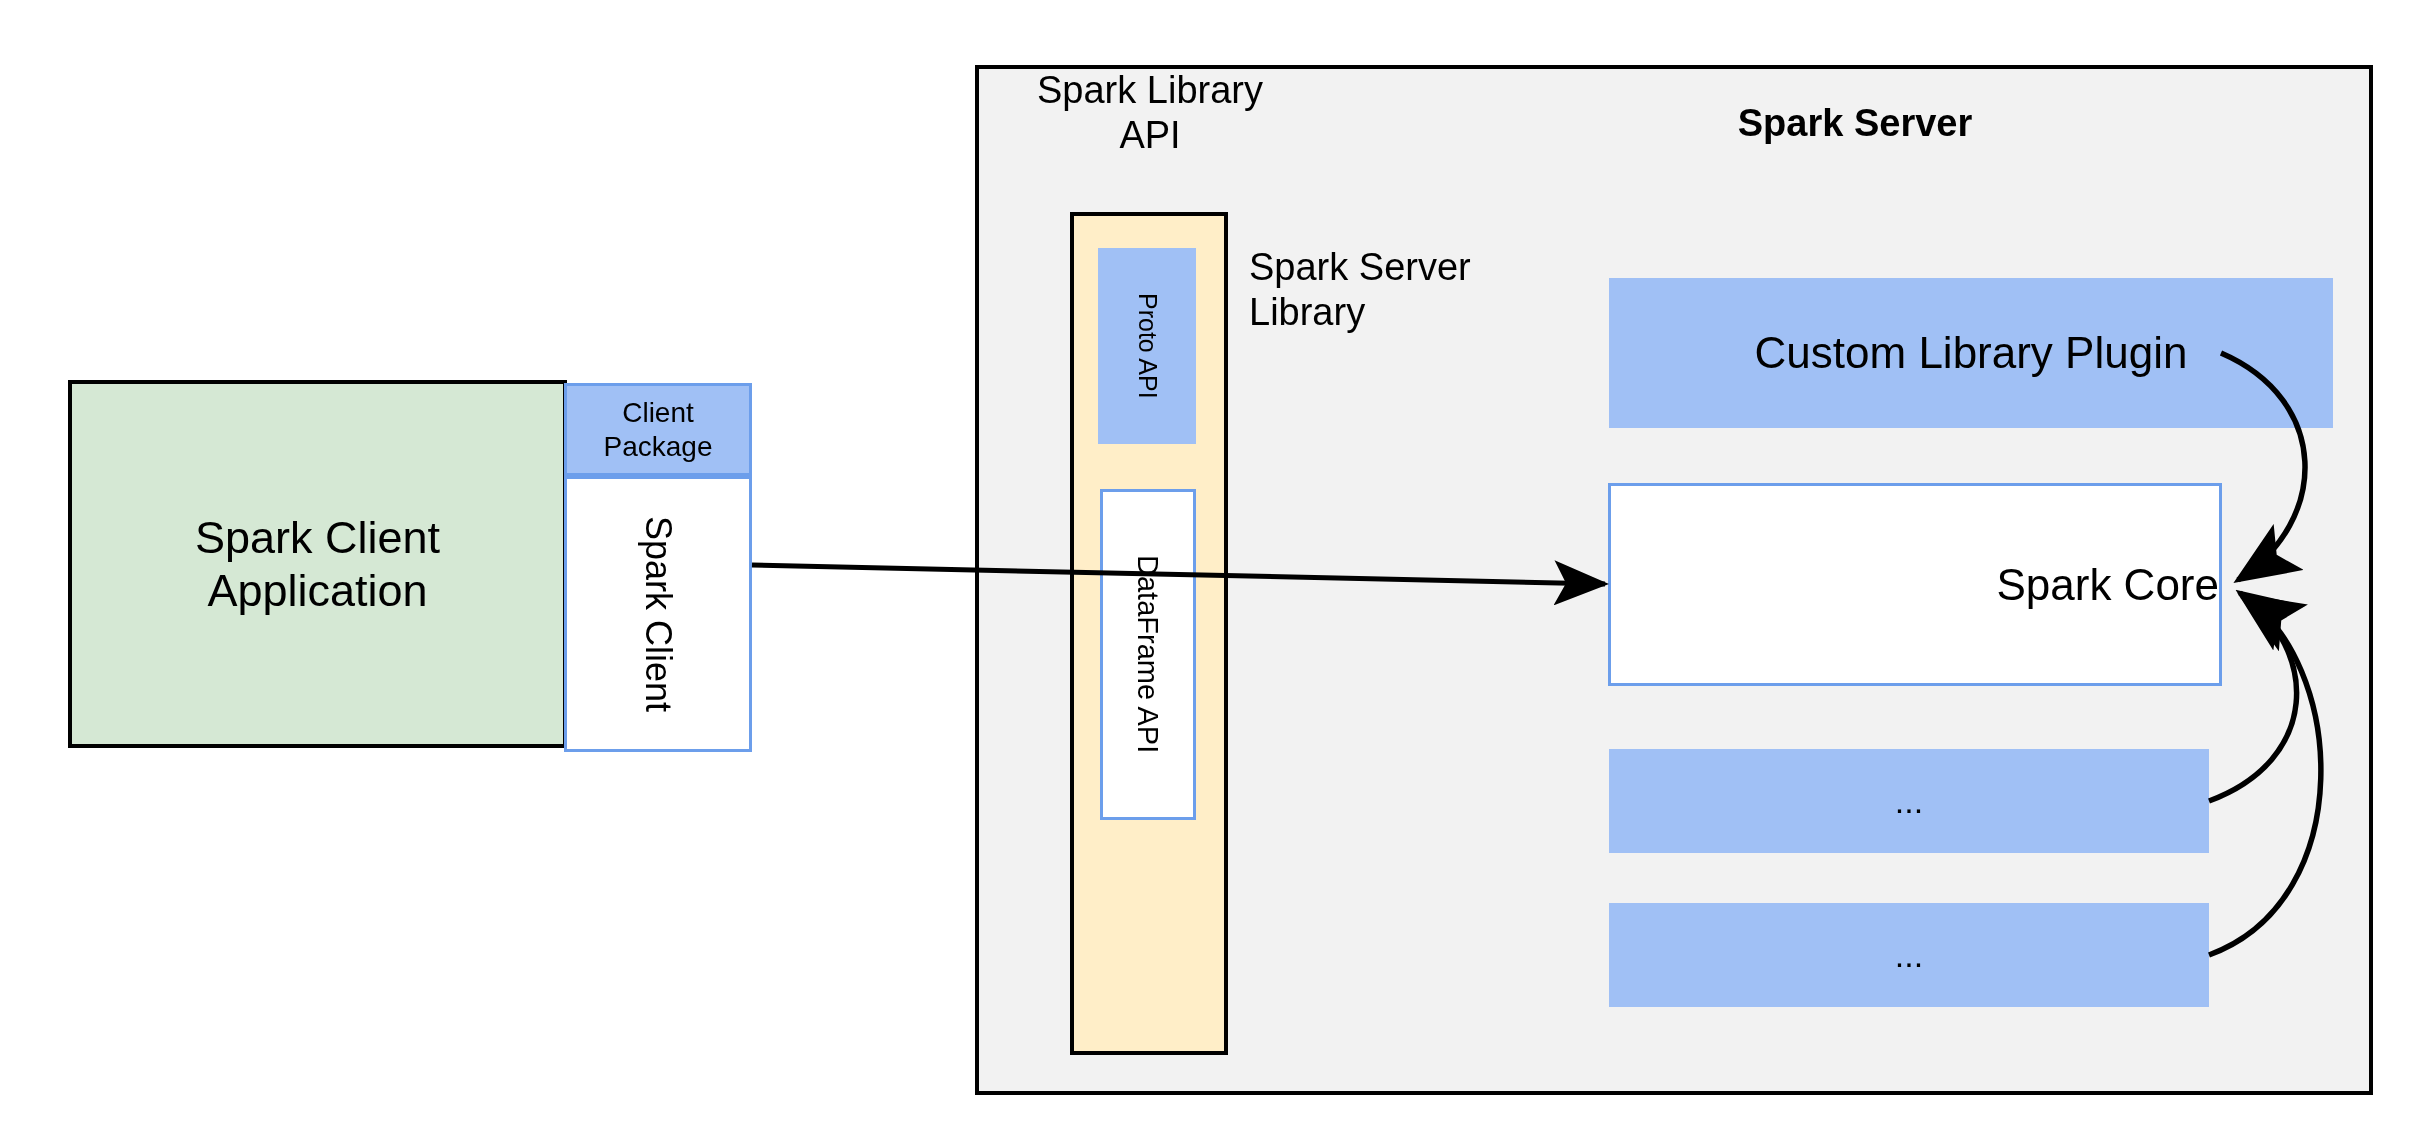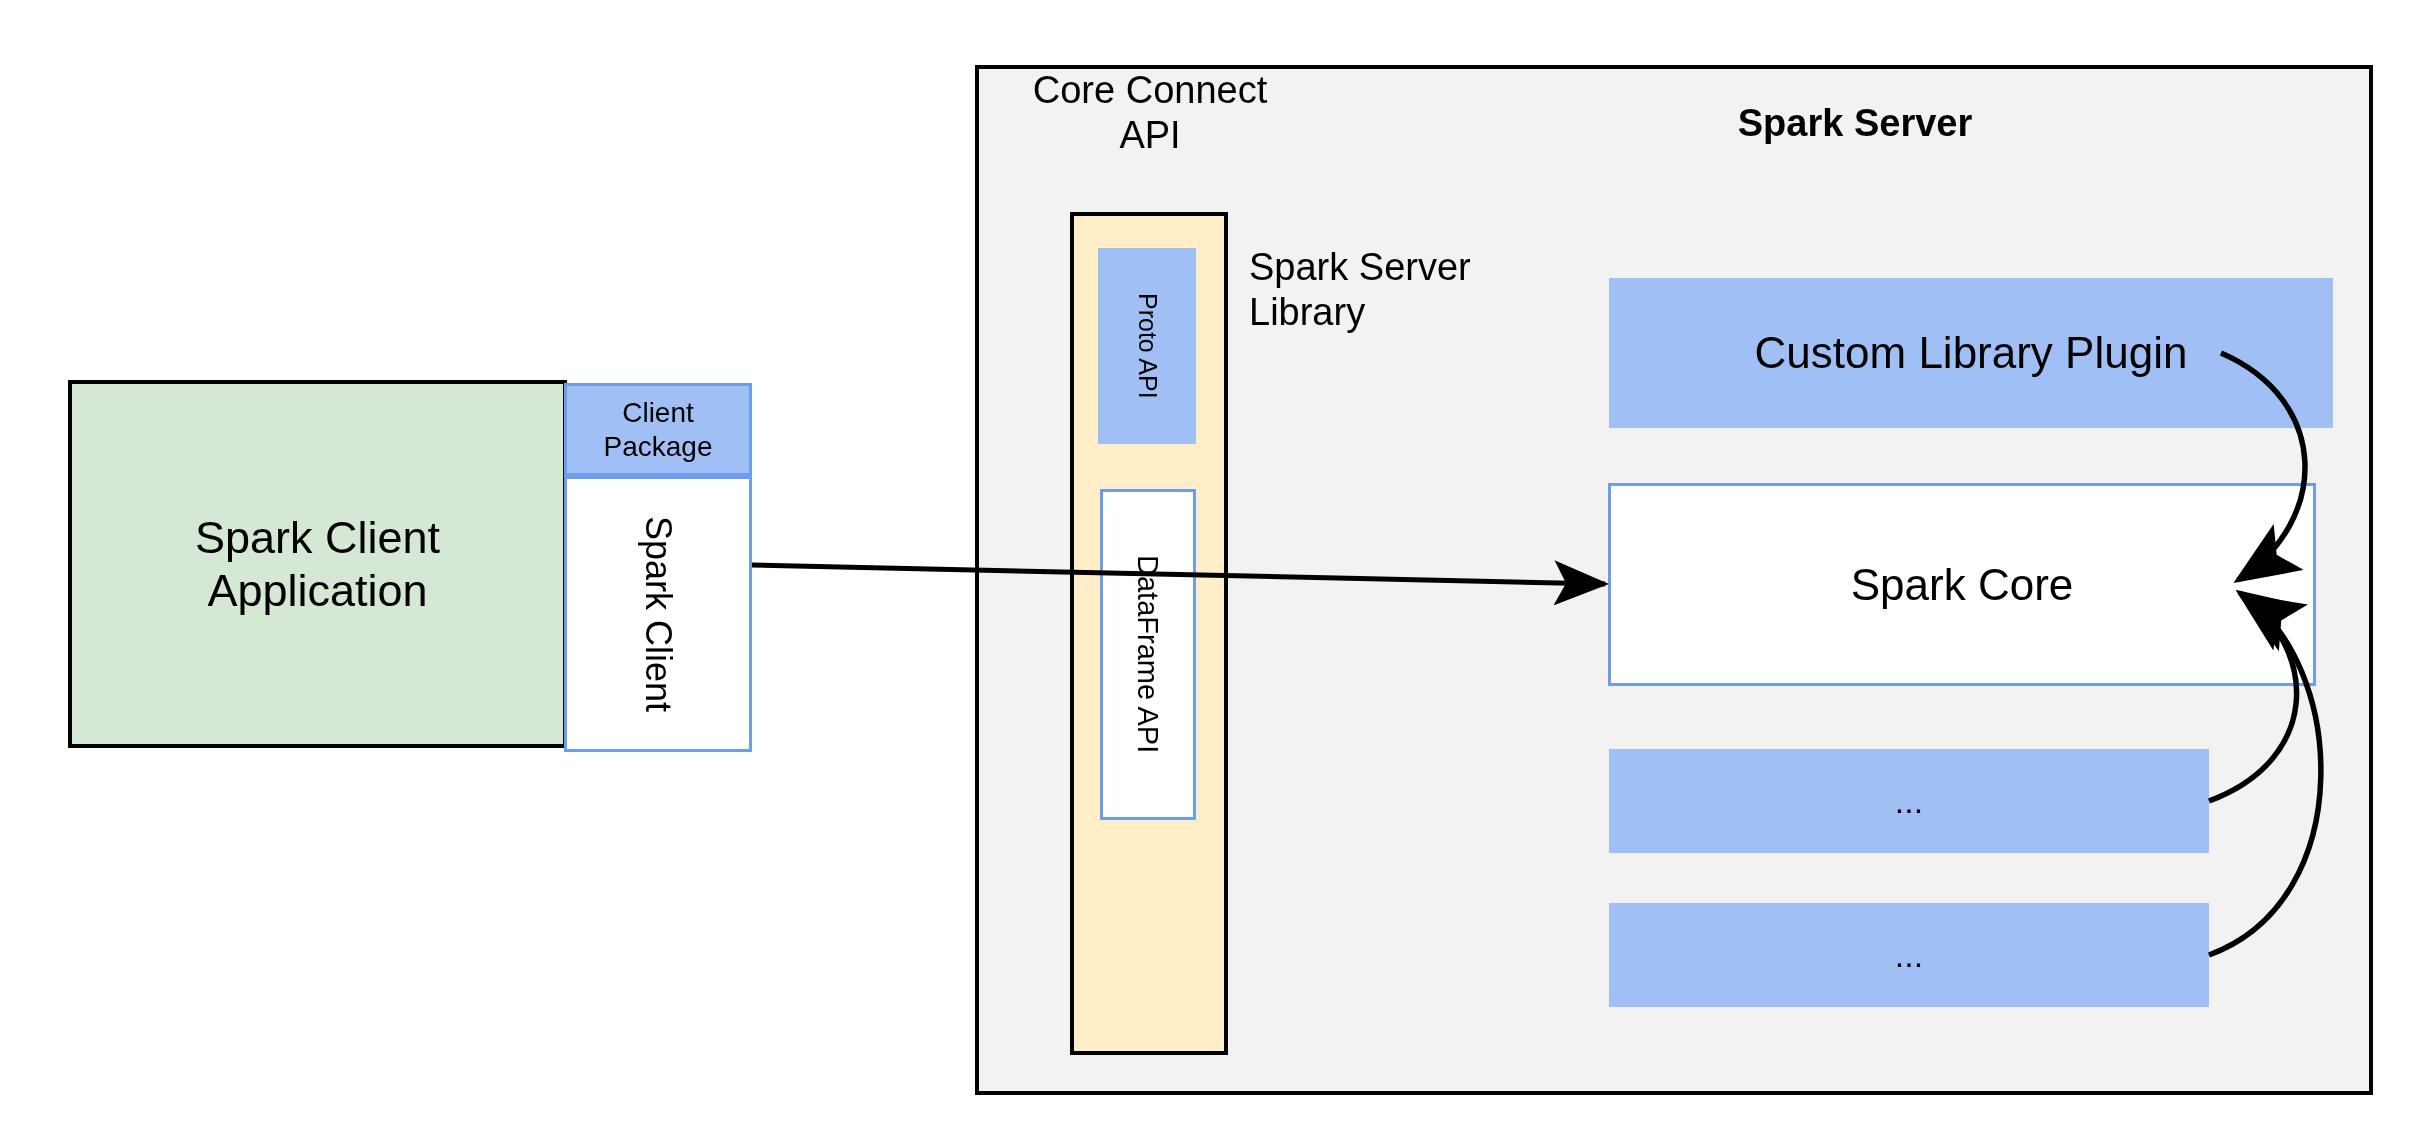--- a/index.html
+++ b/index.html
@@ -162,26 +162,27 @@
     top: 278px;
     width: 724px;
     height: 150px;
     background: #a0c0f5;
     font-size: 44px;
     z-index: 5;
   }
   #spark-core {
     left: 1608px;
     top: 483px;
-    width: 708px;
+    width: 614px;
     height: 203px;
     background: #ffffff;
     border: 3px solid #6c9eeb;
     font-size: 44px;
     z-index: 5;
+    justify-content: flex-end;
   }
   #ellipsis-1 {
     left: 1609px;
     top: 749px;
     width: 600px;
     height: 104px;
     background: #a0c0f5;
     font-size: 34px;
     z-index: 5;
   }
@@ -207,21 +208,21 @@
   }
 </style>
 </head>
 <body>
 
 <div id="canvas">
 
   <div class="box" id="server-panel"></div>
 
   <div class="box" id="connect-api-label">
-    <span>Core Connect</span>
+    <span>Spark Library</span>
     <span>API</span>
   </div>
 
   <div class="box" id="server-title">Spark Server</div>
 
   <div class="box" id="connect-column"></div>
 
   <div class="box" id="proto-api">
     <span class="vtext">Proto API</span>
   </div>

